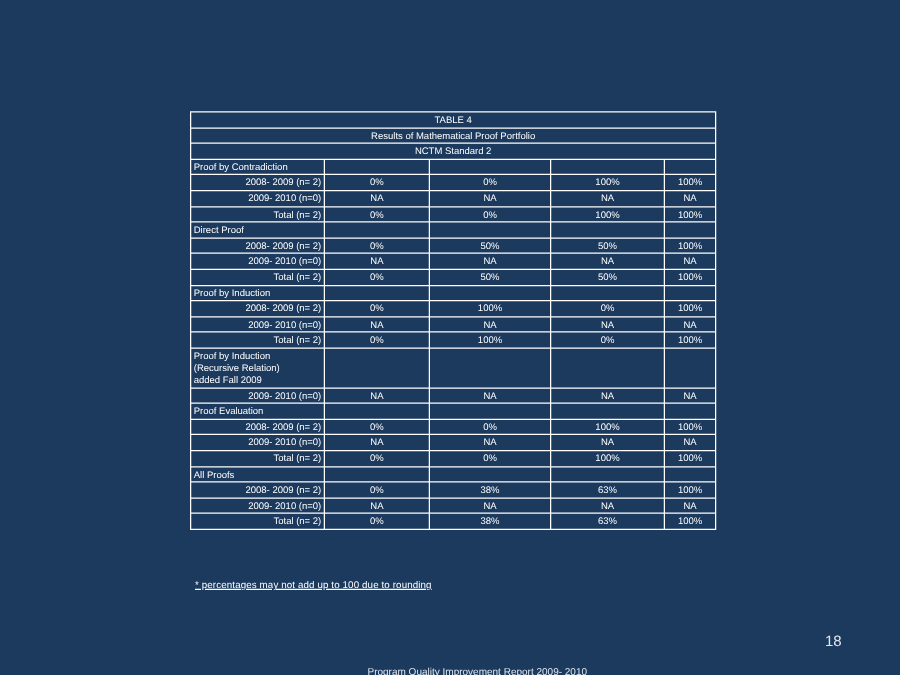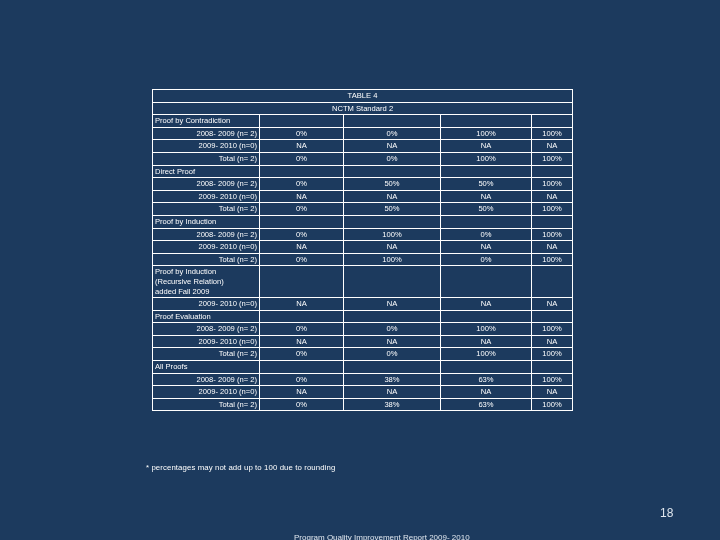--- a/index.html
+++ b/index.html
@@ -88,25 +88,26 @@
     padding-right: 5px;
   }
   td.val {
     text-align: center;
   }
   td.blank { }
 
   
   #footnote {
     position: absolute;
-    left: 146px;
+    left: 156px;
     top: 463px;
     font-size: 7.8px;
     color: #ffffff;
     letter-spacing: 0.1px;
+    text-decoration: underline;
   }
 
   
   #footer-title {
     position: absolute;
     left: 254px;
     top: 533px;
     font-size: 8px;
     color: #dfe6ee;
     padding-left: 40px;
@@ -132,20 +133,23 @@
         <col class="c-meets">
         <col class="c-exc">
         <col class="c-total">
       </colgroup>
       <tbody>
 
         <tr>
           <td class="title-cell" colspan="5">TABLE 4</td>
         </tr>
         <tr>
+          <td class="title-cell" colspan="5">Results of  Mathematical Proof Portfolio</td>
+        </tr>
+        <tr>
           <td class="title-cell" colspan="5">NCTM Standard  2</td>
         </tr>
 
 
         <tr>
           <td class="section">Proof by Contradiction</td>
           <td class="blank"></td>
           <td class="blank"></td>
           <td class="blank"></td>
           <td class="blank"></td>

